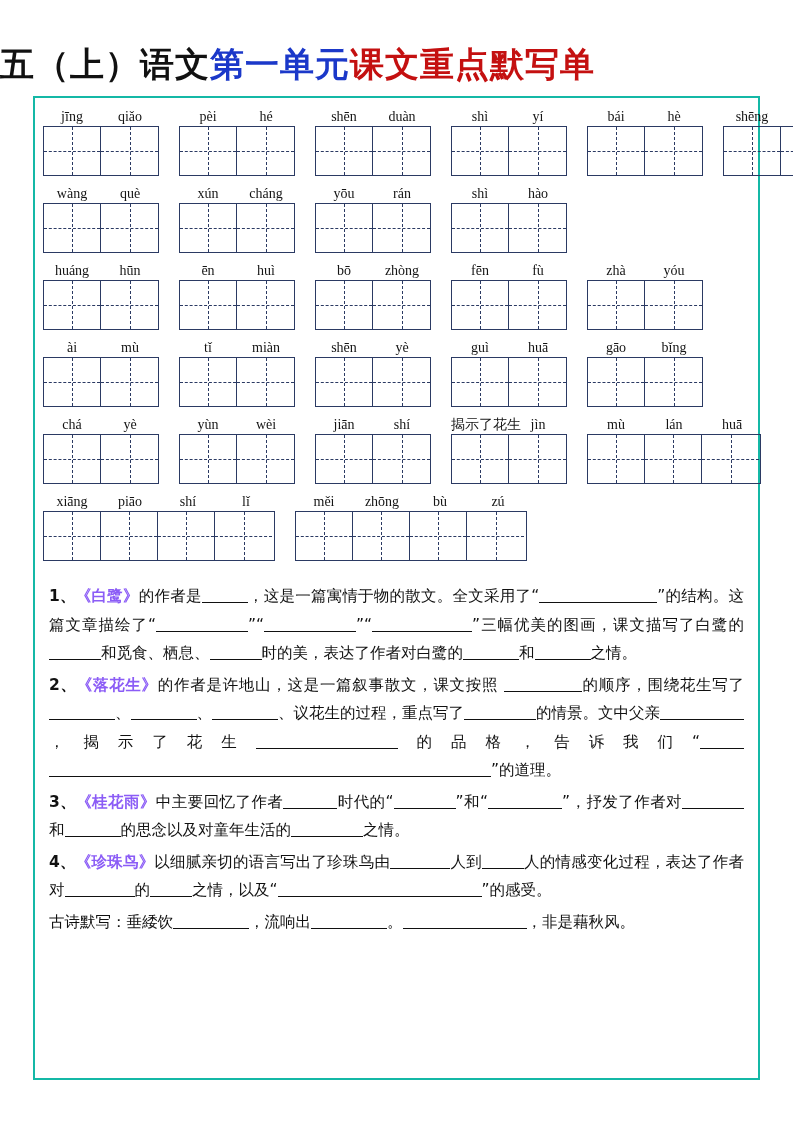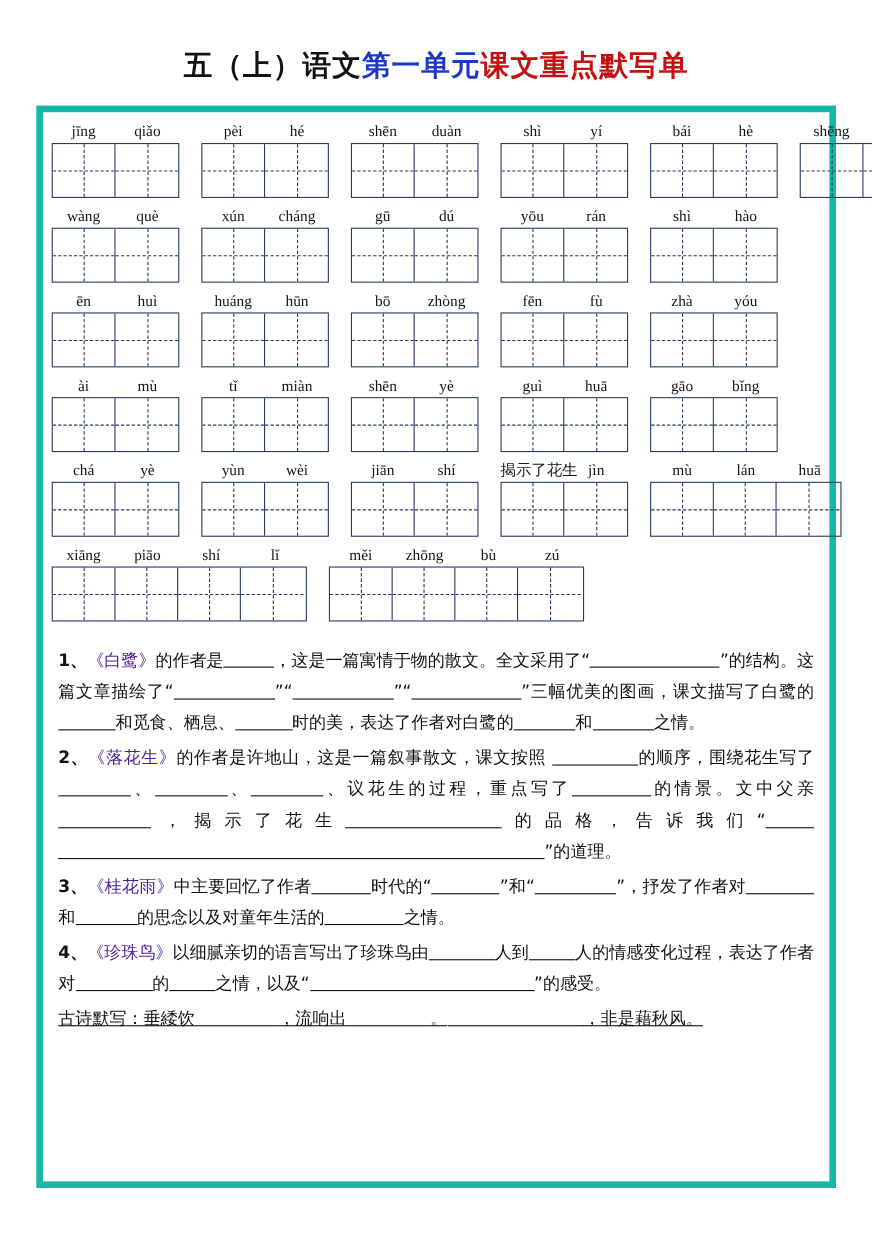--- a/index.html
+++ b/index.html
@@ -11,41 +11,41 @@
     width: 793px;
     height: 1122px;
     font-family: "Liberation Sans", "DejaVu Sans", sans-serif;
     color: #000000;
     position: relative;
     overflow: hidden;
   }
 
   
   .title {
-    text-align: center;
-    font-size: 26px;
+    text-align: left;
+    font-size: 34px;
     font-weight: bold;
     letter-spacing: 1px;
     padding-top: 42px;
     padding-bottom: 8px;
     white-space: nowrap;
     font-family: "DejaVu Sans", "Liberation Sans", sans-serif;
   }
   .title .seg-black { color: #111111; }
   .title .seg-blue  { color: #1b38c9; }
   .title .seg-red   { color: #c41010; }
 
   
   .sheet {
     position: absolute;
     left: 33px;
     top: 96px;
     width: 727px;
     height: 984px;
-    border: 6px solid #14b8a6;
+    border: 2px solid #14b8a6;
     box-sizing: border-box;
     background: #fff;
   }
 
   
   .grid-area {
     padding: 10px 8px 4px 8px;
   }
   .grid-row {
     display: flex;
@@ -110,30 +110,30 @@
     line-height: 28.5px;
     font-family: "DejaVu Sans", "Liberation Sans", sans-serif;
     color: #111111;
   }
   .q {
     margin-bottom: 3px;
     text-align: justify;
   }
   .q-num { font-weight: bold; }
   .booktitle {
-    color: #4c1d95;
-    font-weight: normal;
+    color: #8b5cf6;
+    font-weight: bold;
   }
   .blank {
     display: inline-block;
     border-bottom: 1.5px solid #111;
     vertical-align: -2px;
     height: 15px;
   }
-  .poem-line { margin-top: 1px; text-decoration: underline; }
+  .poem-line { margin-top: 1px; }
 </style>
 </head>
 <body>
 
 <div class="title">
   <span class="seg-black">五（上）语文</span><span class="seg-blue">第一单元</span><span class="seg-red">课文重点默写单</span>
 </div>
 
 <div class="sheet">
   <div class="grid-area">
@@ -215,30 +215,20 @@
             <div class="pinyin">xún</div>
             <div class="pinyin">cháng</div>
           </div>
           <div class="cells-line">
             <div class="cell"></div>
             <div class="cell"></div>
           </div>
         </div>
         <div class="word-group">
           <div class="pinyin-line">
-            <div class="pinyin">gū</div>
-            <div class="pinyin">dú</div>
-          </div>
-          <div class="cells-line">
-            <div class="cell"></div>
-            <div class="cell"></div>
-          </div>
-        </div>
-        <div class="word-group">
-          <div class="pinyin-line">
             <div class="pinyin">yōu</div>
             <div class="pinyin">rán</div>
           </div>
           <div class="cells-line">
             <div class="cell"></div>
             <div class="cell"></div>
           </div>
         </div>
         <div class="word-group">
           <div class="pinyin-line">
@@ -247,32 +237,32 @@
           </div>
           <div class="cells-line">
             <div class="cell"></div>
             <div class="cell"></div>
           </div>
         </div>
       </div>
       <div class="grid-row">
         <div class="word-group">
           <div class="pinyin-line">
+            <div class="pinyin">huáng</div>
+            <div class="pinyin">hūn</div>
+          </div>
+          <div class="cells-line">
+            <div class="cell"></div>
+            <div class="cell"></div>
+          </div>
+        </div>
+        <div class="word-group">
+          <div class="pinyin-line">
             <div class="pinyin">ēn</div>
             <div class="pinyin">huì</div>
-          </div>
-          <div class="cells-line">
-            <div class="cell"></div>
-            <div class="cell"></div>
-          </div>
-        </div>
-        <div class="word-group">
-          <div class="pinyin-line">
-            <div class="pinyin">huáng</div>
-            <div class="pinyin">hūn</div>
           </div>
           <div class="cells-line">
             <div class="cell"></div>
             <div class="cell"></div>
           </div>
         </div>
         <div class="word-group">
           <div class="pinyin-line">
             <div class="pinyin">bō</div>
             <div class="pinyin">zhòng</div>

